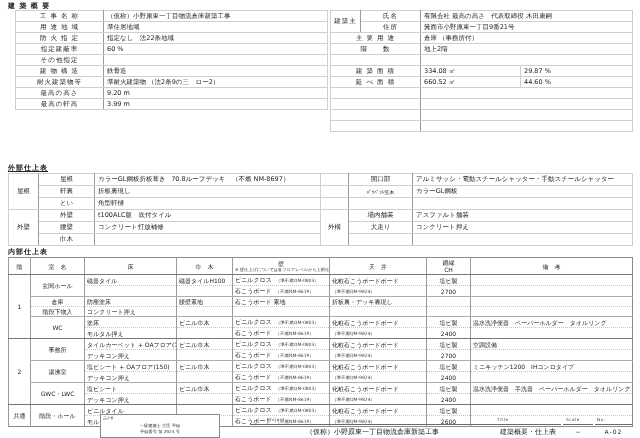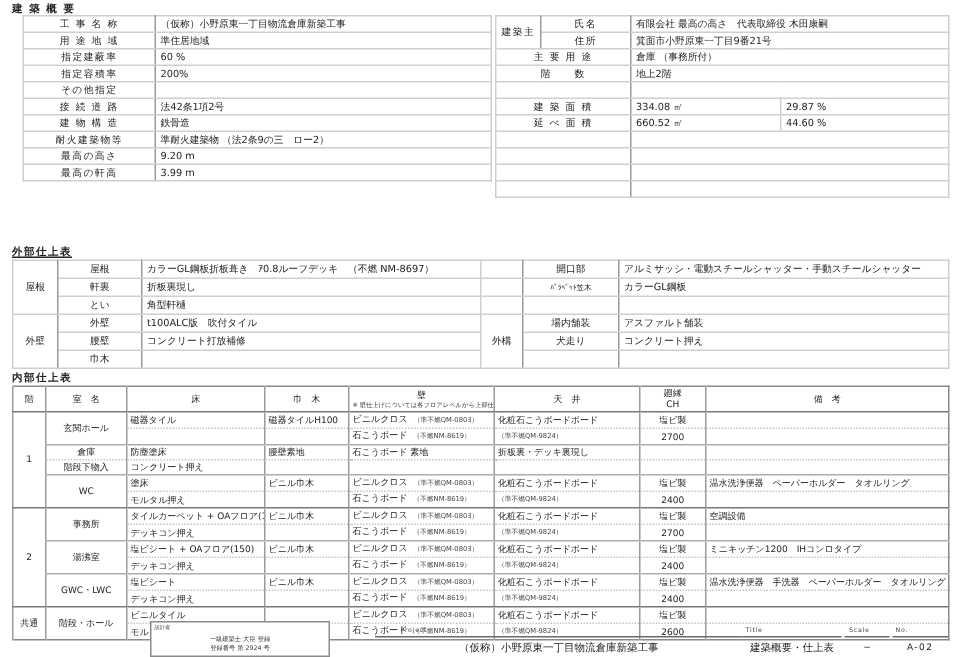--- a/index.html
+++ b/index.html
@@ -55,34 +55,30 @@
     <tbody>
       <tr>
           <th>工 事 名 称</th>
           <td>（仮称）小野原東一丁目物流倉庫新築工事</td>
         </tr>
       <tr>
           <th>用 途 地 域</th>
           <td>準住居地域</td>
         </tr>
       <tr>
+          <th>防 火 指 定</th>
+          <td>指定なし　法22条地域</td>
+        </tr>
+      <tr>
           <th>指定建蔽率</th>
           <td>60 %</td>
         </tr>
       <tr>
-          <th>指定容積率</th>
-          <td>200%</td>
-        </tr>
-      <tr>
           <th>その他指定</th>
           <td></td>
-        </tr>
-      <tr>
-          <th>接 続 道 路</th>
-          <td>法42条1項2号</td>
         </tr>
       <tr>
           <th>建 物 構 造</th>
           <td>鉄骨造</td>
         </tr>
       <tr>
           <th>耐火建築物等</th>
           <td>準耐火建築物 （法2条9の三　ロー2）</td>
         </tr>
       <tr>

